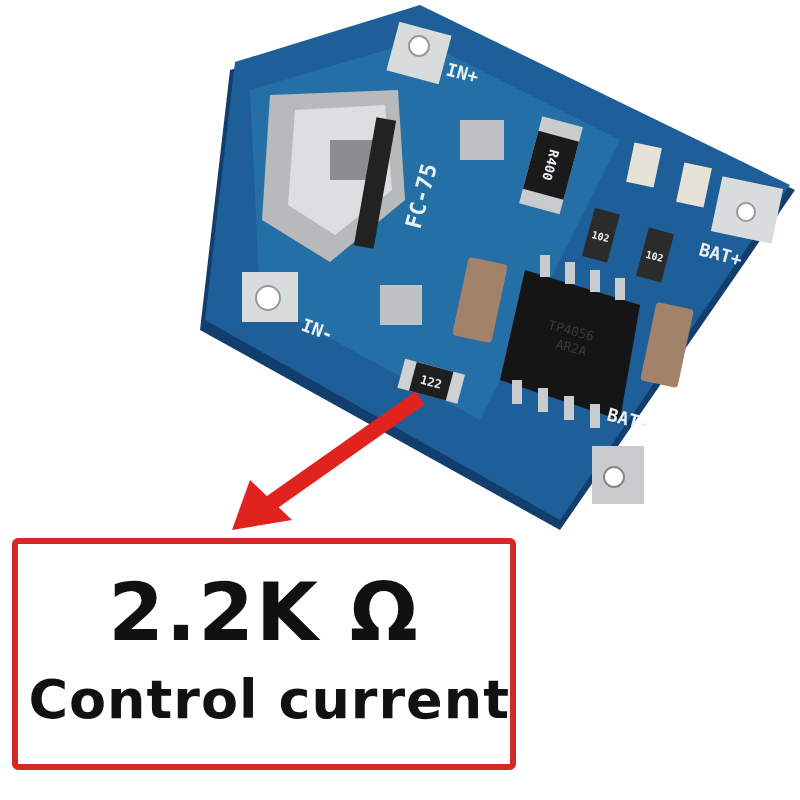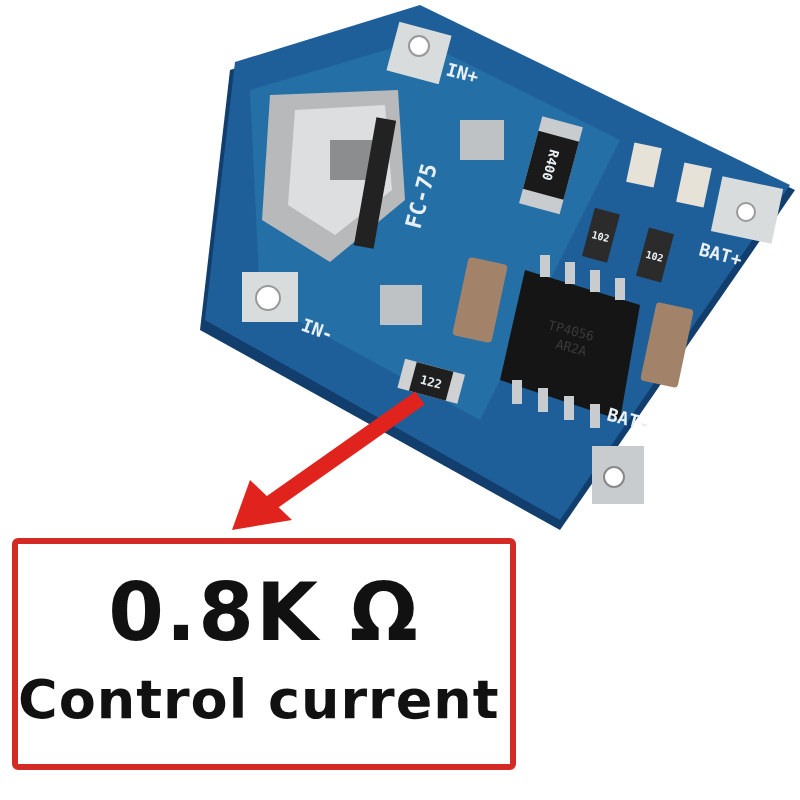--- a/index.html
+++ b/index.html
@@ -1,21 +1,21 @@
 <!DOCTYPE html>
 <html><head>
 <meta charset="utf-8">
 <style>
   html,body{margin:0;padding:0;}
   body{width:800px;height:800px;background:#ffffff;position:relative;overflow:hidden;font-family:"DejaVu Sans",sans-serif;}
   .board-wrap{position:absolute;left:0;top:0;width:800px;height:540px;}
   svg{display:block;}
   .callout{position:absolute;left:12px;top:538px;width:504px;height:232px;border:6px solid #d42a26;border-radius:6px;background:#fff;box-sizing:border-box;}
   .value{position:absolute;left:0;right:0;top:22px;text-align:center;font-family:"DejaVu Sans",sans-serif;font-size:80px;font-weight:bold;color:#111;letter-spacing:2px;}
-  .caption{position:absolute;left:0;right:0;top:124px;text-align:left;font-family:"DejaVu Sans",sans-serif;font-size:54px;font-weight:bold;color:#111;letter-spacing:1px;}
+  .caption{position:absolute;left:0;right:0;top:124px;text-align:right;font-family:"DejaVu Sans",sans-serif;font-size:54px;font-weight:bold;color:#111;letter-spacing:1px;}
   .silk{font-family:"DejaVu Sans Mono",monospace;font-weight:bold;fill:#e8f0f4;}
 </style>
 </head>
 <body>
 
 <div class="board-wrap">
   <svg width="800" height="540" viewBox="0 0 800 540">
 
     <g>
       <polygon points="230,70 420,10 795,190 560,530 200,330" fill="#123e6e"></polygon>
@@ -100,15 +100,15 @@
     <text class="silk" x="420" y="230" font-size="22" transform="rotate(-75 420 230)">FC-75</text>
 
     <g>
       <line x1="420" y1="398" x2="268" y2="505" stroke="#e0231c" stroke-width="16"></line>
       <polygon points="232,530 250,480 292,520" fill="#e0231c"></polygon>
     </g>
   </svg>
 </div>
 
 <div class="callout">
-  <div class="value">0.8K Ω</div>
+  <div class="value">2.2K Ω</div>
   <div class="caption">Control current</div>
 </div>
 
 </body></html>

